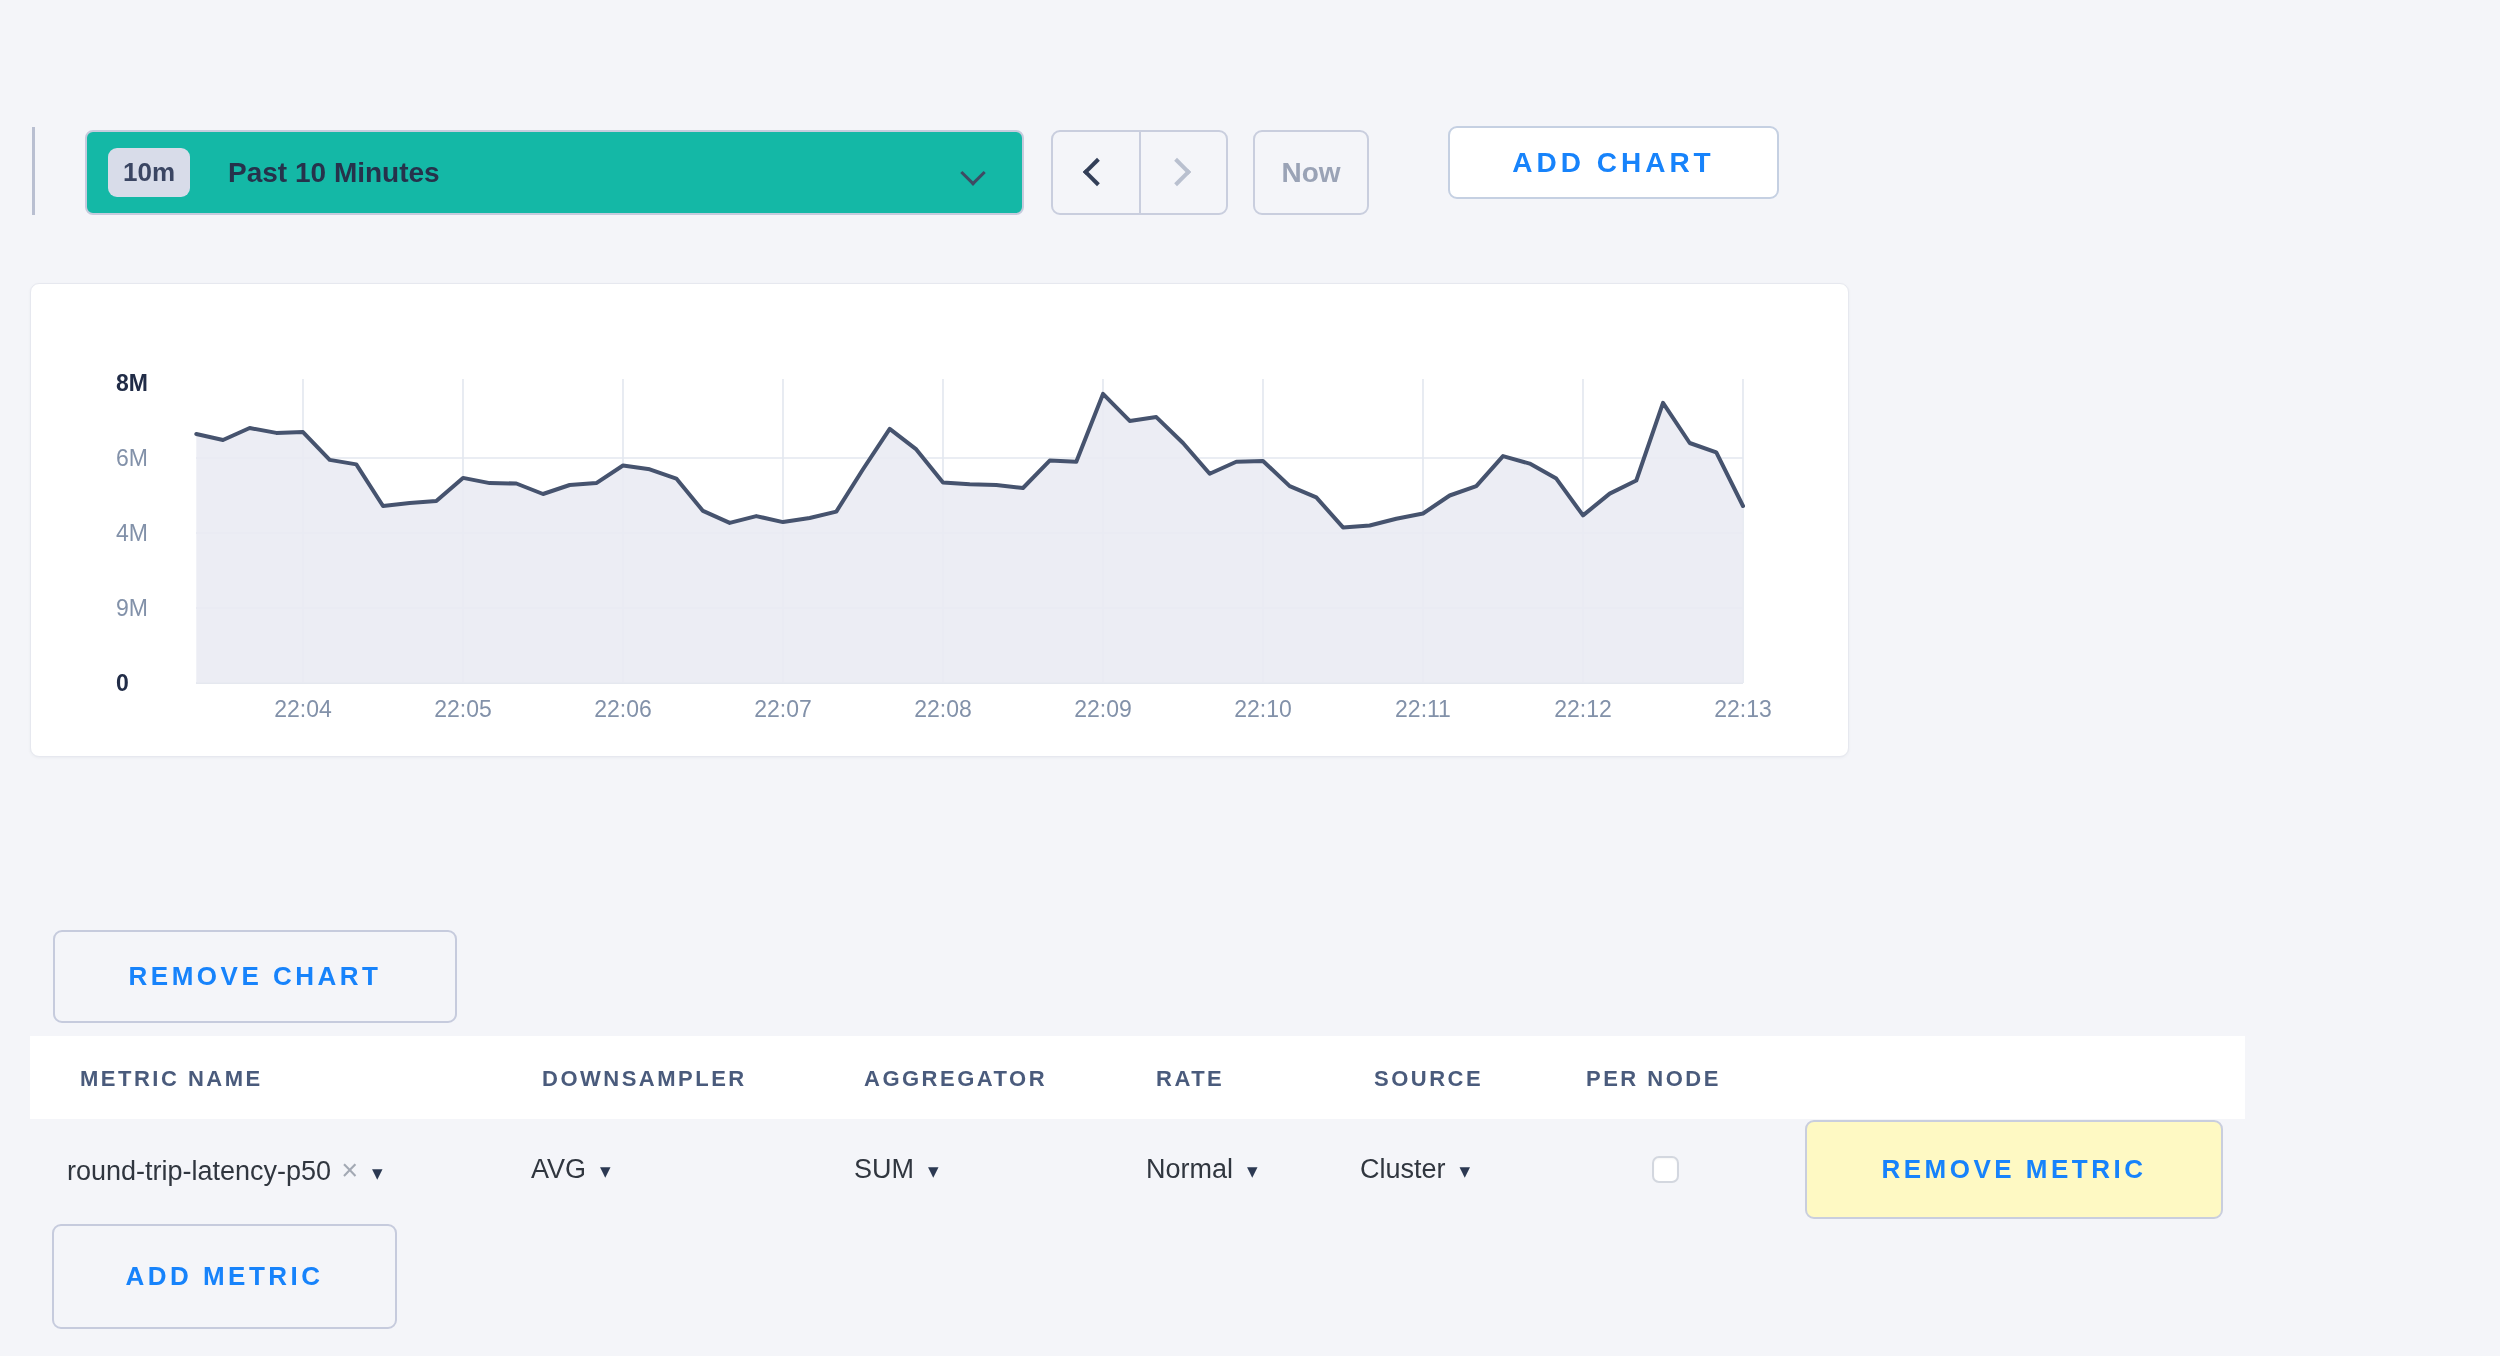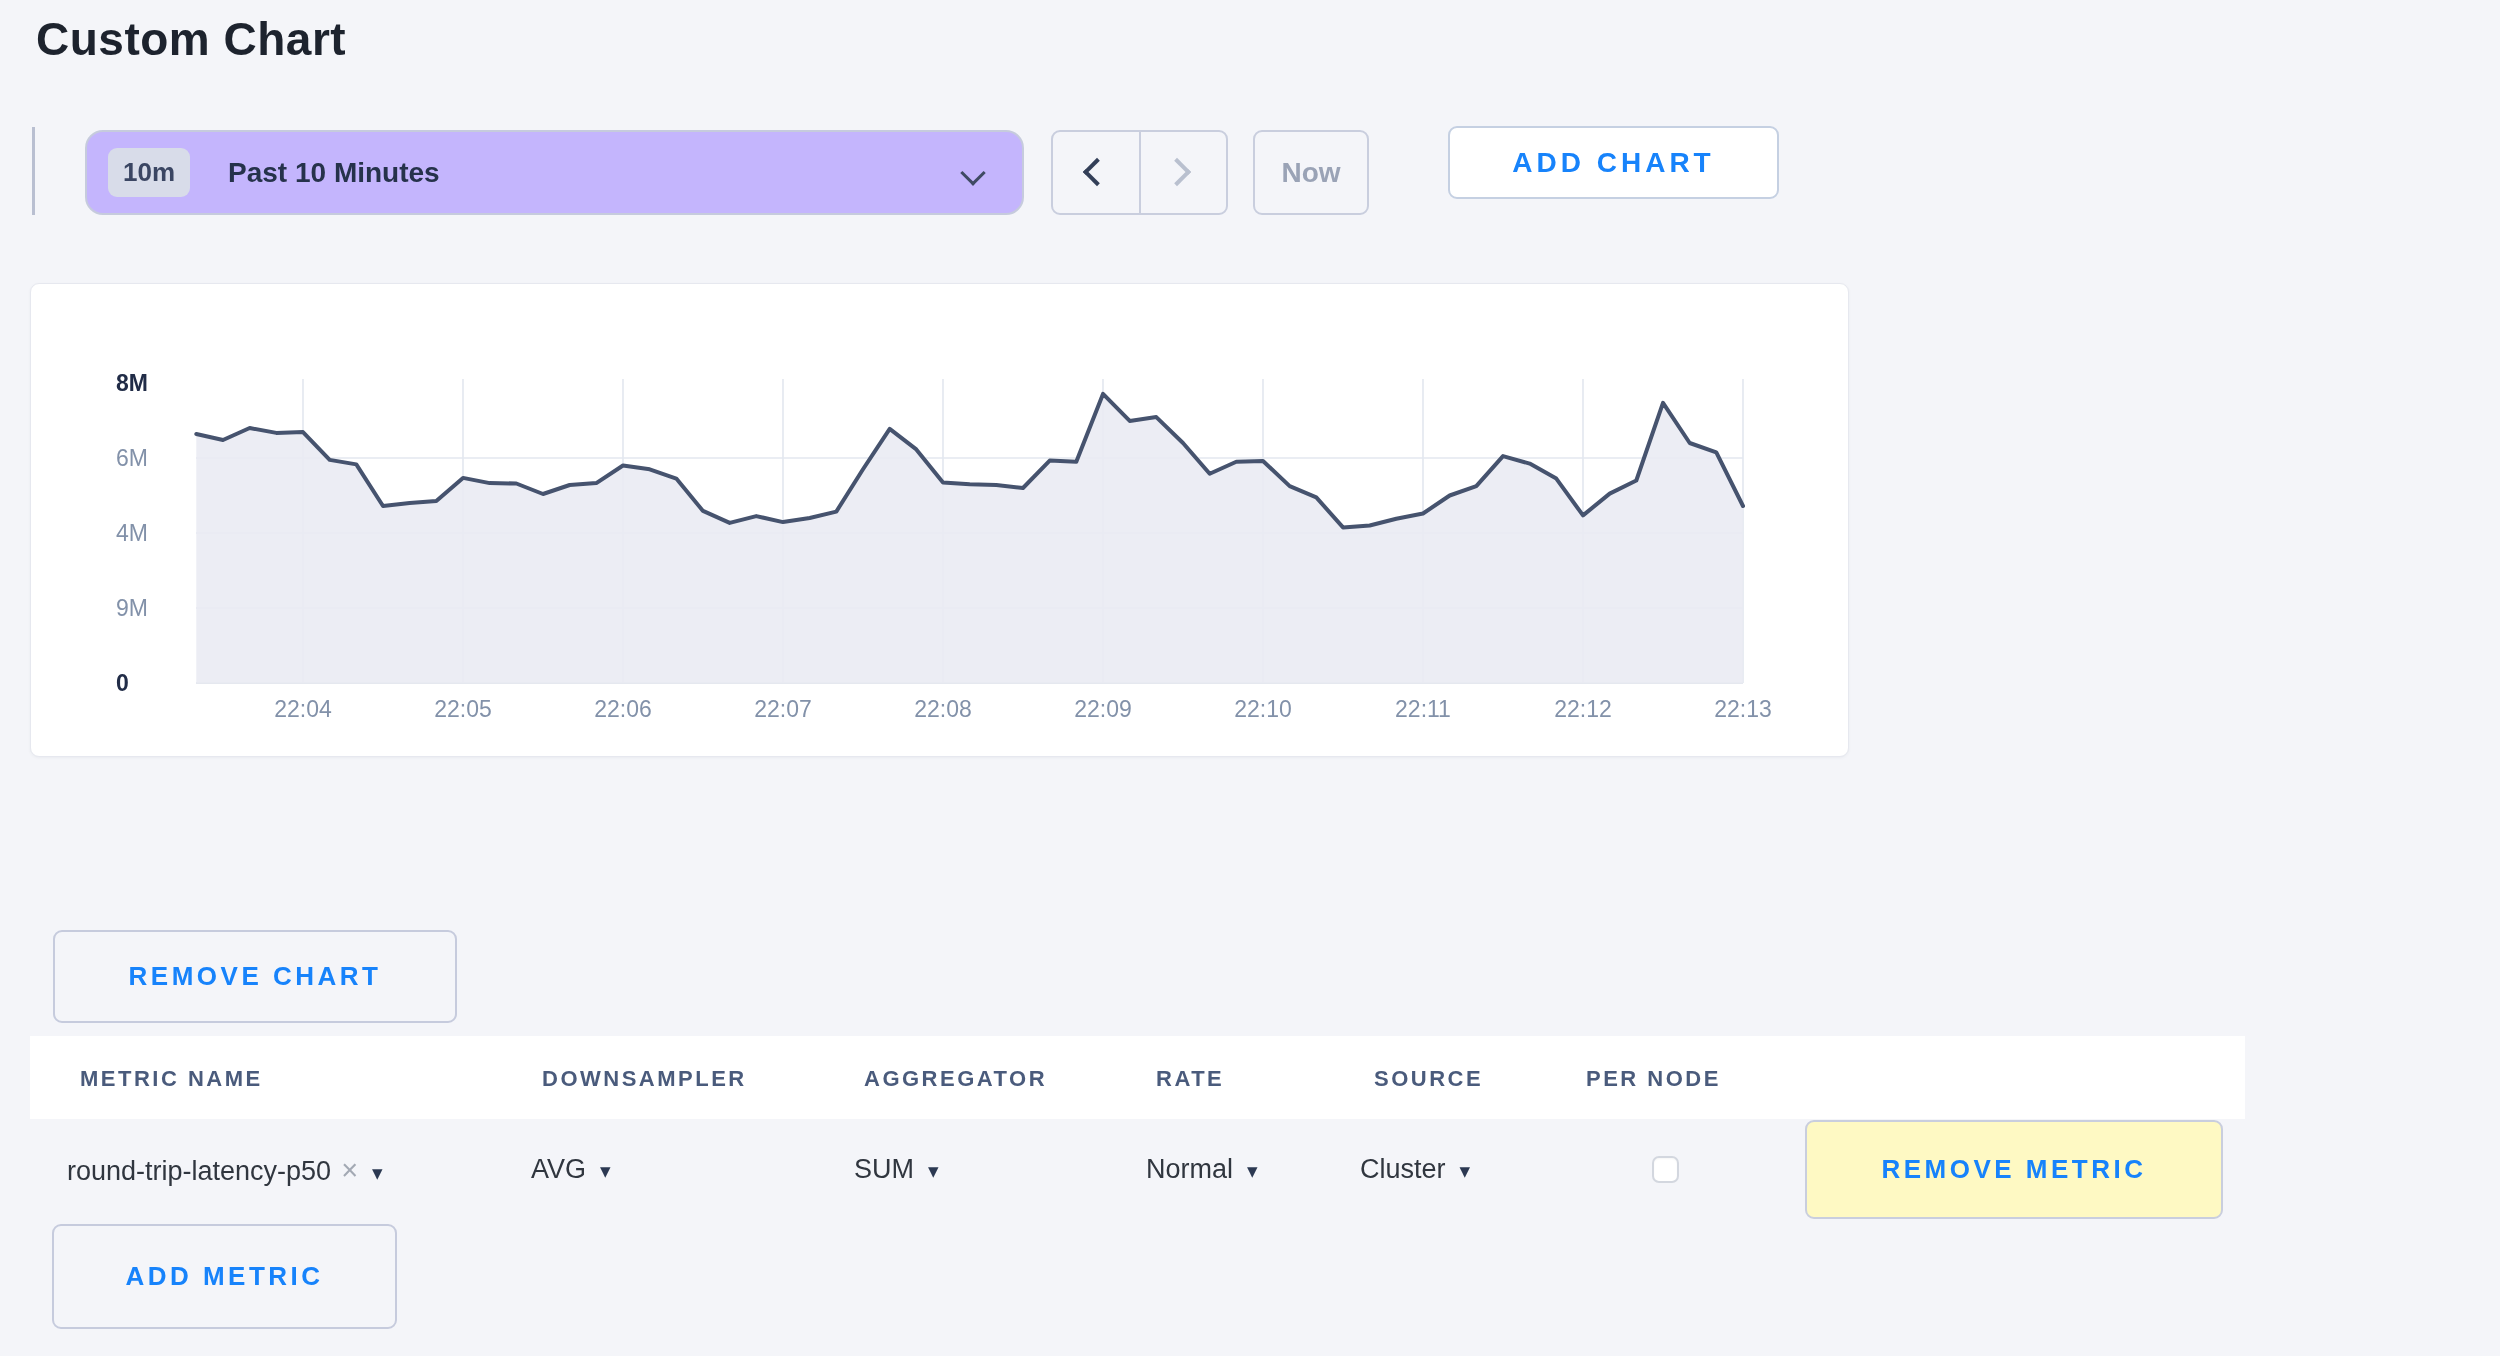--- a/index.html
+++ b/index.html
@@ -11,22 +11,22 @@
   }
   .abs{position:absolute;}
   
   .page-title{
     left:36px; top:12px; font-size:46px; font-weight:600; color:#1d232e;
     letter-spacing:0.5px;
   }
   
   .tb-divider{left:32px; top:127px; width:3px; height:88px; background:#b9bfd1;}
   .time-dropdown{
-    left:85px; top:130px; width:939px; height:85px; background:#c4b5fd;
-    border:2px solid #c6cbdd; border-radius:18px; box-sizing:border-box;
+    left:85px; top:130px; width:939px; height:85px; background:#14b8a6;
+    border:2px solid #c6cbdd; border-radius:8px; box-sizing:border-box;
     display:flex; align-items:center; cursor:pointer;
   }
   .range-badge{
     margin-left:21px; background:#d8dce9; color:#3b4663; font-weight:700;
     font-size:26px; padding:9px 15px; border-radius:9px;
   }
   .range-label{margin-left:38px; font-size:28px; font-weight:700; color:#26324b;}
   .chev-down{
     position:absolute; right:40px; top:32px; width:15px; height:15px;
     border-right:3px solid #3f4a63; border-bottom:3px solid #3f4a63;
@@ -110,21 +110,20 @@
     background:#ffffff; border:2px solid #d3d7df; border-radius:7px;
     box-sizing:border-box; box-shadow:inset 0 1px 2px rgba(0,0,0,0.04);
     cursor:pointer;
   }
 </style>
 </head>
 <body>
 
 <div class="root">
 
-  <div class="abs page-title">Custom Chart</div>
 
   <div class="abs tb-divider"></div>
 
   <div class="abs time-dropdown">
     <span class="range-badge">10m</span>
     <span class="range-label">Past 10 Minutes</span>
     <span class="chev-down"></span>
   </div>
 
   <div class="abs arrow-group">

